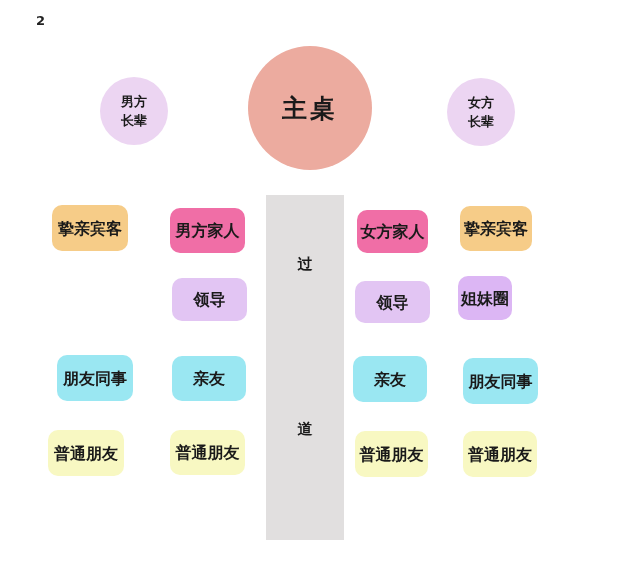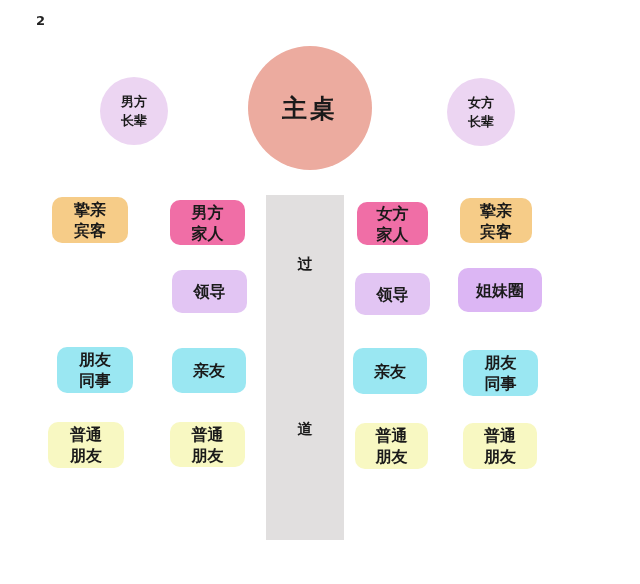--- a/index.html
+++ b/index.html
@@ -57,27 +57,28 @@
     text-align: center;
     font-size: 15px;
     font-weight: bold;
   }
   .aisle-char-top { top: 60px; }
   .aisle-char-bottom { top: 225px; }
   .seat-box {
     position: absolute;
     border-radius: 10px;
     display: flex;
-    flex-direction: column;
+    flex-direction: row;
     align-items: center;
     justify-content: center;
     text-align: center;
     font-weight: bold;
     font-size: 16px;
     line-height: 21px;
+    margin-top: 8px;
   }
   .seat-box span:empty { display: none; }
 </style>
 </head>
 <body>
 
 <div class="canvas">
 
   <div class="page-number">2</div>
 
@@ -144,21 +145,21 @@
   </div>
   <div class="seat-box" style="left: 355px; top: 423px; width: 73px; height: 46px; background-color: rgb(248, 248, 194);">
     <span>普通</span>
     <span>朋友</span>
   </div>
 
   <div class="seat-box" style="left: 460px; top: 198px; width: 72px; height: 45px; background-color: rgb(246, 204, 136);">
     <span>挚亲</span>
     <span>宾客</span>
   </div>
-  <div class="seat-box" style="left: 458px; top: 268px; width: 84px; height: 44px; background-color: rgb(220, 182, 244);">
+  <div class="seat-box" style="left: 458px; top: 268px; width: 54px; height: 44px; background-color: rgb(220, 182, 244);">
     <span>姐妹圈</span>
 
   </div>
   <div class="seat-box" style="left: 463px; top: 350px; width: 75px; height: 46px; background-color: rgb(154, 231, 242);">
     <span>朋友</span>
     <span>同事</span>
   </div>
   <div class="seat-box" style="left: 463px; top: 423px; width: 74px; height: 46px; background-color: rgb(248, 248, 194);">
     <span>普通</span>
     <span>朋友</span>

